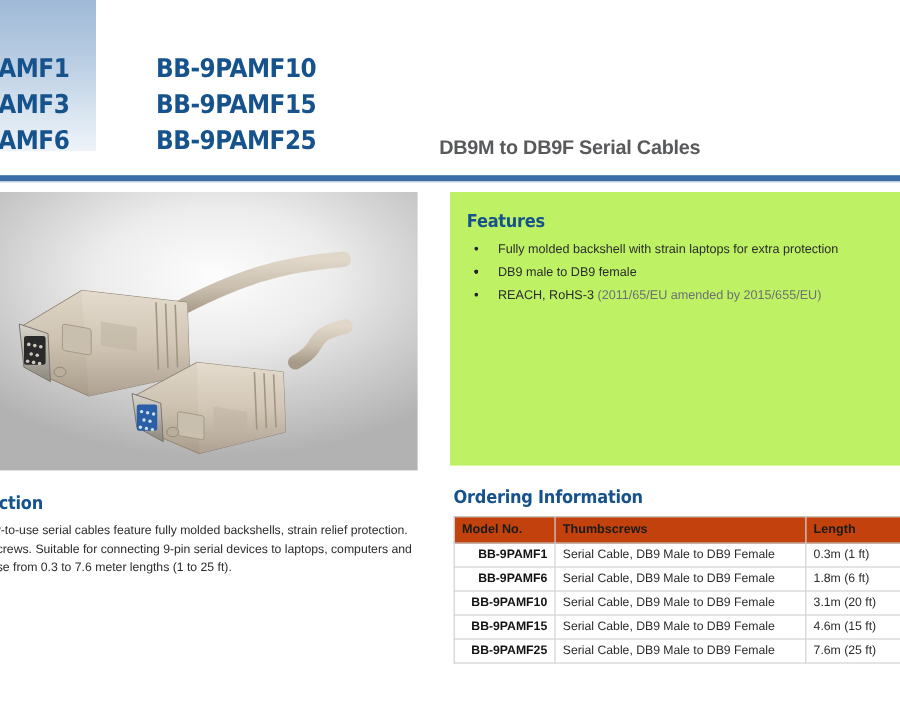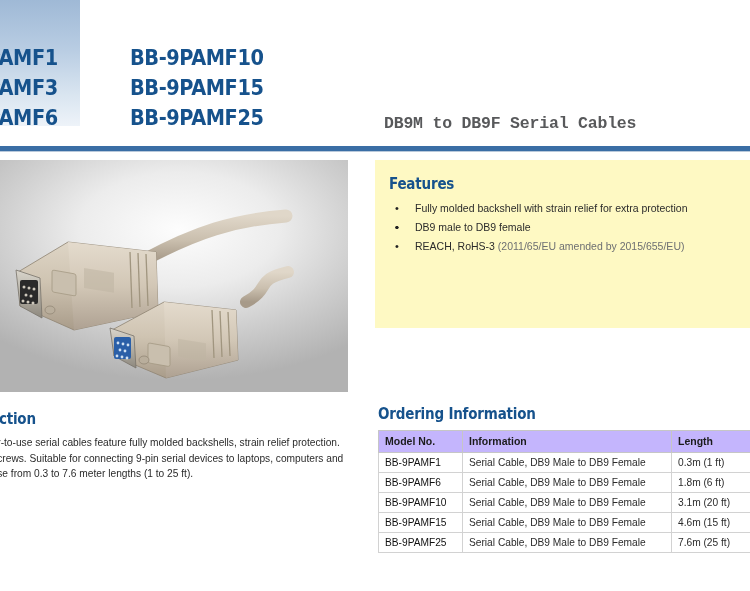--- a/index.html
+++ b/index.html
@@ -43,27 +43,27 @@
   #model-col-left {
     left: -34px;
     top: 43px;
   }
   #model-col-right {
     left: 130px;
     top: 43px;
   }
   #product-family-title {
     position: absolute;
-    left: 384px;
+    left: 366px;
     top: 114px;
     font-size: 16.5px;
     font-weight: bold;
     color: #58595b;
     letter-spacing: -0.2px;
-    font-family: Liberation Mono, monospace;
+    font-family: Liberation Sans, sans-serif;
     font-stretch: condensed;
     white-space: nowrap;
   }
   #header-rule {
     position: absolute;
     left: 0; top: 146px;
     width: 750px; height: 5px;
     background: #3a6ea5;
   }
   #header-rule-shadow {
@@ -80,22 +80,22 @@
     width: 352px; height: 232px;
     background: radial-gradient(ellipse 75% 65% at 52% 30%, #fdfdfd 0%, #ececec 38%, #cfcfcf 68%, #b2b2b2 100%);
     overflow: hidden;
   }
   .cable-svg { display: block; }
 
   
   #features-panel {
     position: absolute;
     left: 375px; top: 160px;
-    width: 375px; height: 168px;
-    background: #fef9c3;
+    width: 375px; height: 228px;
+    background: #bef264;
   }
   #features-heading {
     position: absolute;
     left: 14px; top: 15px;
     font-size: 15px;
     font-weight: bold;
     color: #16528c;
     font-family: "DejaVu Sans", sans-serif;
     font-stretch: condensed;
     letter-spacing: -0.2px;
@@ -160,43 +160,44 @@
     font-stretch: condensed;
     letter-spacing: -0.2px;
     margin: 0 0 7px 0;
   }
   #ordering-table {
     border-collapse: collapse;
     width: 372px;
     table-layout: fixed;
   }
   #ordering-table th {
-    background: #c4b5fd;
+    background: #c2410c;
     color: #1b1b1b;
     font-size: 10.5px;
     font-weight: bold;
     text-align: left;
     padding: 4px 6px 5px 6px;
     border: 1px solid #c6c6c6;
     height: 19px;
     box-sizing: border-box;
   }
   #ordering-table td {
     font-size: 10.2px;
     color: #2b2b2b;
     padding: 4px 6px 4px 6px;
     border: 1px solid #d2d2d2;
     height: 20px;
     box-sizing: border-box;
     white-space: nowrap;
     overflow: hidden;
   }
   #ordering-table td.col-model {
-    font-weight: normal;
+    font-weight: bold;
     color: #111;
+    text-align: right;
   }
   #ordering-table col.c-model { width: 84px; }
   #ordering-table col.c-desc  { width: 209px; }
   #ordering-table col.c-len   { width: 79px; }
 </style>
 </head>
 <body>
 
 <div id="header">
   <div class="header-gradient"></div>
@@ -303,21 +304,21 @@
       </g>
       <ellipse cx="148" cy="200" rx="5" ry="4" fill="#b9ae9c" stroke="#8e8371" stroke-width="0.7"></ellipse>
     </g>
   </svg>
 </div>
 
 <div id="features-panel">
   <div id="features-heading">Features</div>
   <ul id="features-list">
     <li>
-      <span class="bullet">•</span><span>Fully molded backshell with strain relief for extra protection</span>
+      <span class="bullet">•</span><span>Fully molded backshell with strain laptops for extra protection</span>
     </li>
     <li>
       <span class="bullet">•</span>
     </li>
     <li>
       <span class="bullet">•</span>
     </li>
     <li>
       <span class="bullet">•</span><span>DB9 male to DB9 female</span>
     </li>
@@ -338,21 +339,21 @@
   <div id="ordering-heading">Ordering Information</div>
   <table id="ordering-table">
     <colgroup>
       <col class="c-model">
         <col class="c-desc">
         <col class="c-len">
     </colgroup>
     <thead>
       <tr>
         <th>Model No.</th>
-        <th>Information</th>
+        <th>Thumbscrews</th>
         <th>Length</th>
       </tr>
     </thead>
     <tbody>
       <tr>
         <td class="col-model">BB-9PAMF1</td>
         <td>Serial Cable, DB9 Male to DB9 Female</td>
         <td>0.3m (1 ft)</td>
       </tr>
       <tr>

